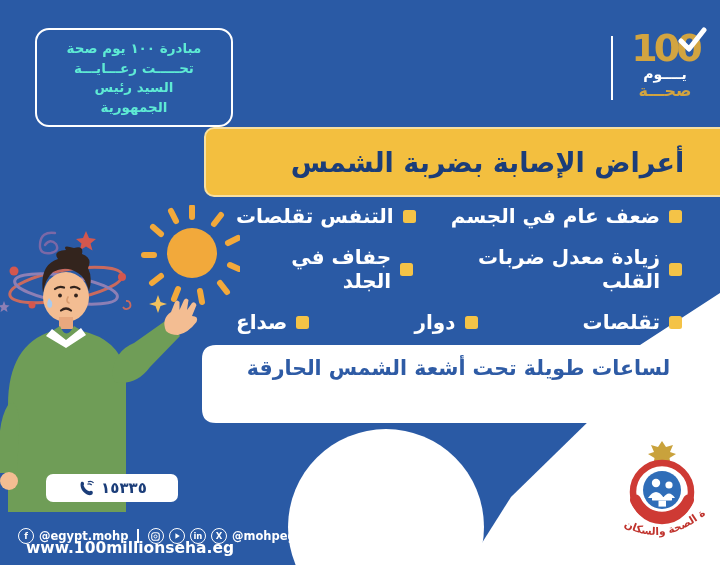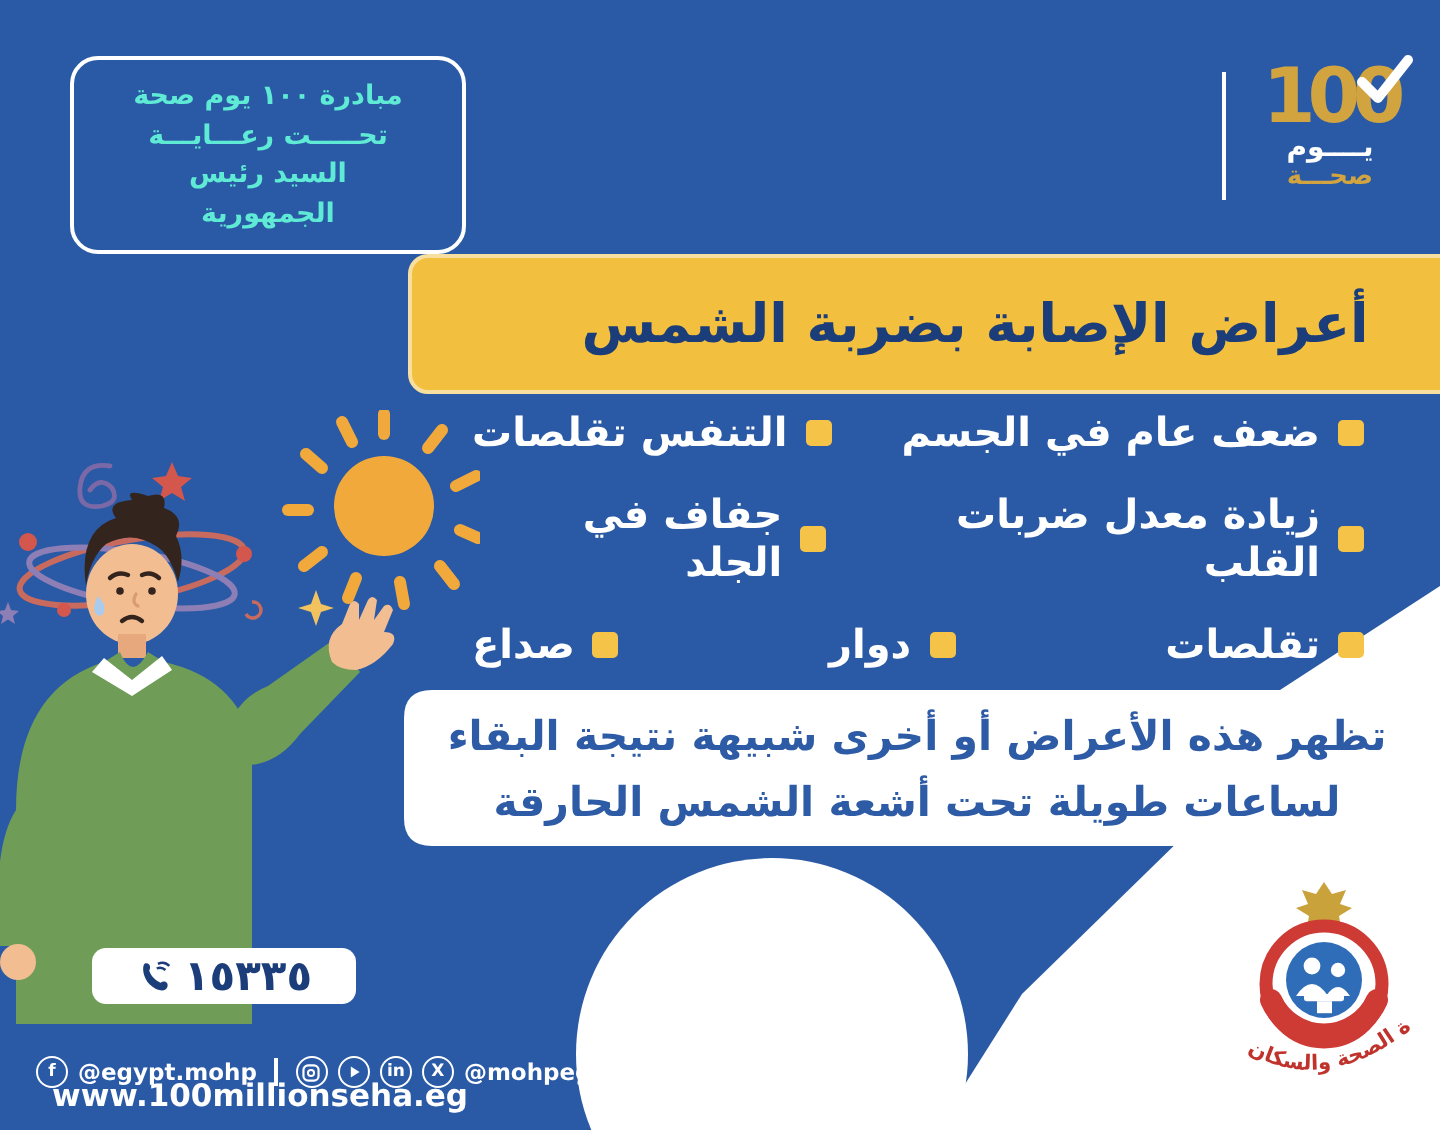--- a/index.html
+++ b/index.html
@@ -20,21 +20,21 @@
   .campaign{position:absolute;top:30px;right:12px;display:flex;align-items:flex-start;z-index:2;}
   .camp-words{color:#fff;font-weight:bold;font-size:17px;line-height:1.28;
               text-align:right;direction:rtl;padding-top:4px;}
   .camp-tagline{color:#E9A23B;font-size:8px;font-weight:bold;margin-top:3px;text-align:center;}
   .camp-sep{width:2px;height:64px;background:#fff;margin:6px 9px 0;}
   .logo100{width:86px;text-align:center;}
   .logo100 .num{position:relative;display:inline-block;color:#D2A440;font-size:38px;
                 font-weight:bold;line-height:0.95;letter-spacing:-4px;}
   .logo100 .num svg{position:absolute;right:-8px;top:-3px;}
   .logo100 .w1{color:#fff;font-size:14px;font-weight:bold;direction:rtl;line-height:1.15;}
-  .logo100 .w2{color:#D2A440;font-size:13px;font-weight:bold;direction:rtl;line-height:1.15;}
+  .logo100 .w2{color:#D2A440;font-size:16px;font-weight:bold;direction:rtl;line-height:1.15;}
 
   
   .title-box{position:absolute;left:204px;top:127px;width:567px;height:70px;
              background:#F3BF3F;border:2px solid #F7DFA0;border-radius:10px;
              box-sizing:border-box;display:flex;align-items:center;justify-content:center;z-index:2;}
   .title-box span{color:#1B3D79;font-size:27px;font-weight:bold;direction:rtl;}
 
   
   .symptoms{position:absolute;right:38px;top:204px;width:446px;direction:rtl;z-index:2;}
   .symp-row{display:flex;justify-content:space-between;align-items:center;margin-bottom:17px;}
@@ -46,21 +46,21 @@
              color:#2E5BA5;font-weight:bold;font-size:20.5px;line-height:1.6;
              direction:rtl;z-index:3;}
 
   
   #man{position:absolute;left:-2px;top:205px;z-index:4;}
 
   
   .phone-box{position:absolute;left:46px;top:474px;width:132px;height:28px;background:#fff;
              border-radius:7px;display:flex;align-items:center;justify-content:center;
              gap:7px;z-index:5;}
-  .phone-num{color:#1B3D79;font-weight:bold;font-size:21px;direction:ltr;}
+  .phone-num{color:#1B3D79;font-weight:bold;font-size:15px;direction:ltr;}
   .website{position:absolute;left:26px;top:503px;color:#fff;font-weight:bold;
            font-size:15.5px;z-index:5;margin-top:36px;}
   .social{position:absolute;left:18px;top:528px;display:flex;align-items:center;gap:5px;
           color:#fff;font-size:11.5px;font-weight:bold;z-index:5;}
   .sicon{width:16px;height:16px;border:1.4px solid #fff;border-radius:50%;box-sizing:border-box;
          display:flex;align-items:center;justify-content:center;font-size:8.5px;
          font-weight:bold;color:#fff;flex:none;}
   .sbar{width:1.5px;height:14px;background:#fff;margin:0 4px;}
 
   
@@ -133,21 +133,20 @@
         <span>دوار</span>
       </div>
       <div class="symp-item">
         <span class="bullet"></span>
         <span>صداع</span>
       </div>
     </div>
   </div>
 
   <div class="statement">
-    <div>تظهر هذه الأعراض أو أخرى شبيهة نتيجة البقاء</div>
     <div>لساعات طويلة تحت أشعة الشمس الحارقة</div>
   </div>
 
   <svg id="man" width="242" height="307" viewBox="0 0 242 307">
 
     <g stroke="#F2A93B" stroke-width="6" stroke-linecap="round">
       <line x1="194" y1="12" x2="194" y2="2"></line>
       <line x1="216" y1="19" x2="223" y2="10"></line>
       <line x1="230" y1="38" x2="240" y2="33"></line>
       <line x1="232" y1="60" x2="241" y2="64"></line>

